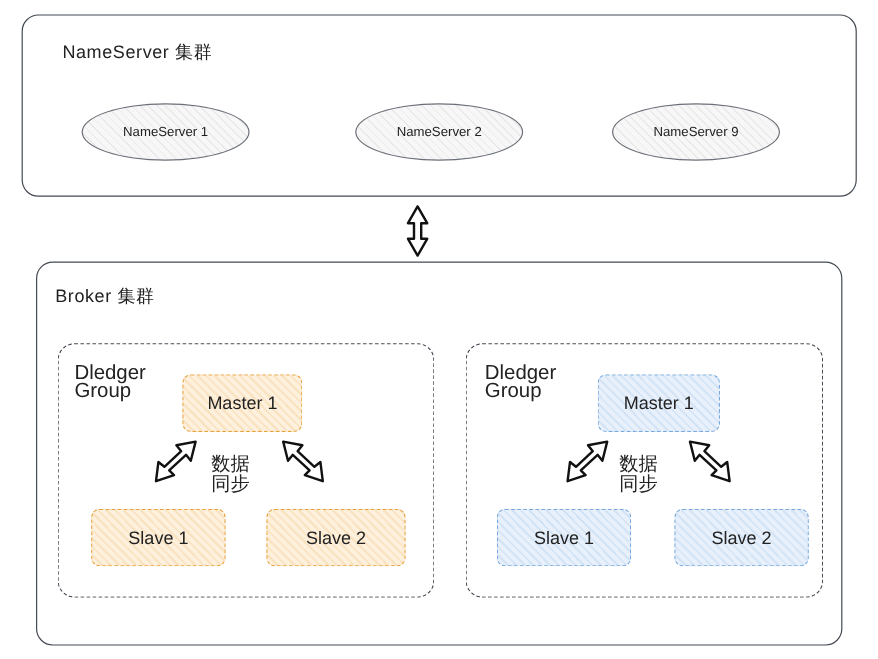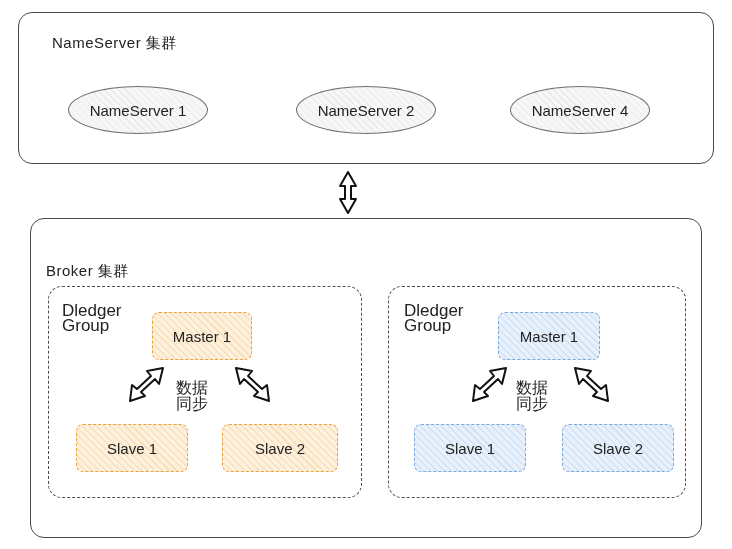--- a/index.html
+++ b/index.html
@@ -38,34 +38,34 @@
     width: 672px; height: 320px;
   }
   .panel-title {
     position: absolute;
     font-size: 15px;
     color: #222;
     letter-spacing: 0.5px;
     white-space: nowrap;
   }
   #ns-title { left: 52px; top: 34px; }
-  #broker-title { left: 46px; top: 238px; margin-top: 24px; }
+  #broker-title { left: 46px; top: 238px; }
 
   
   .ns-node {
     position: absolute;
     width: 140px;
     height: 48px;
     border: 1.4px solid #6b7078;
     border-radius: 50%;
     box-sizing: border-box;
     display: flex;
     align-items: center;
     justify-content: center;
-    font-size: 15px;
+    font-size: 11px;
     color: #222;
     background-color: #f7f7f7;
     background-image: repeating-linear-gradient(
       45deg,
       rgba(0,0,0,0.055) 0px,
       rgba(0,0,0,0.055) 1px,
       rgba(0,0,0,0) 1px,
       rgba(0,0,0,0) 5px
     );
   }
@@ -150,21 +150,21 @@
 </head>
 <body>
 
 <div id="canvas">
 
   <div class="panel" id="ns-panel"></div>
   <div class="panel-title" id="ns-title">NameServer 集群</div>
 
   <div class="ns-node" id="ns1">NameServer 1</div>
   <div class="ns-node" id="ns2">NameServer 2</div>
-  <div class="ns-node" id="ns3">NameServer 4</div>
+  <div class="ns-node" id="ns3">NameServer 9</div>
 
   <div class="panel" id="broker-panel"></div>
   <div class="panel-title" id="broker-title">Broker 集群</div>
 
   <div class="dledger-group" id="dledger-left"></div>
   <div class="dledger-label" id="dledger-label-left">Dledger
 Group</div>
 
   <div class="node orange" id="master-l">Master 1</div>
   <div class="node orange" id="slave1-l">Slave 1</div>

